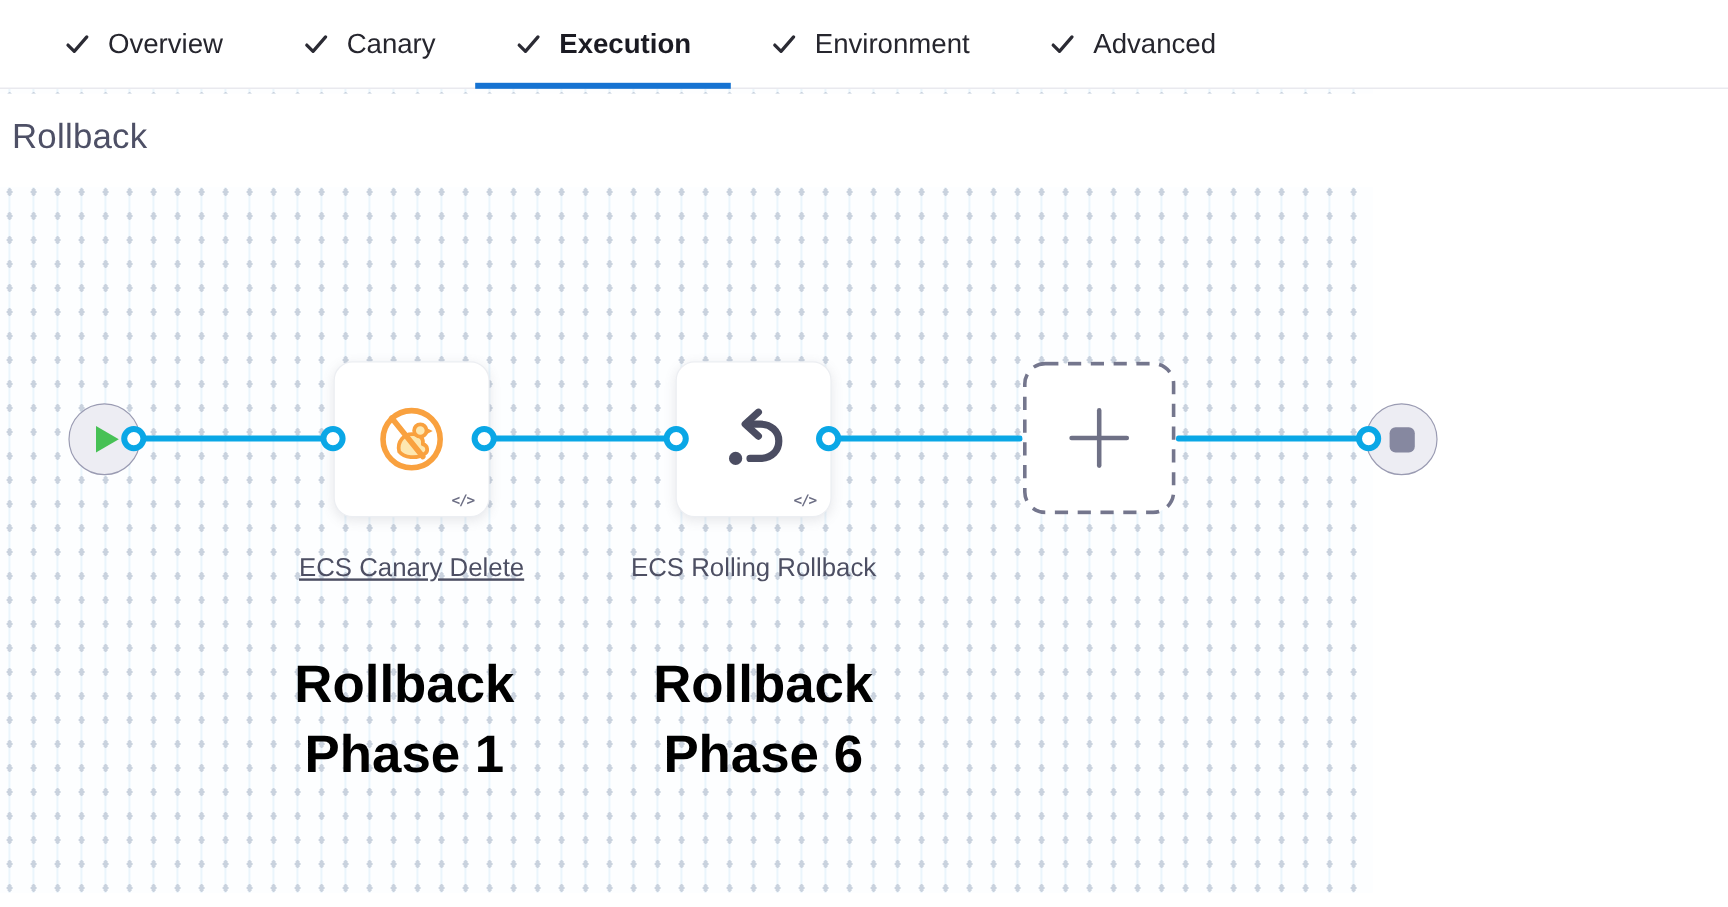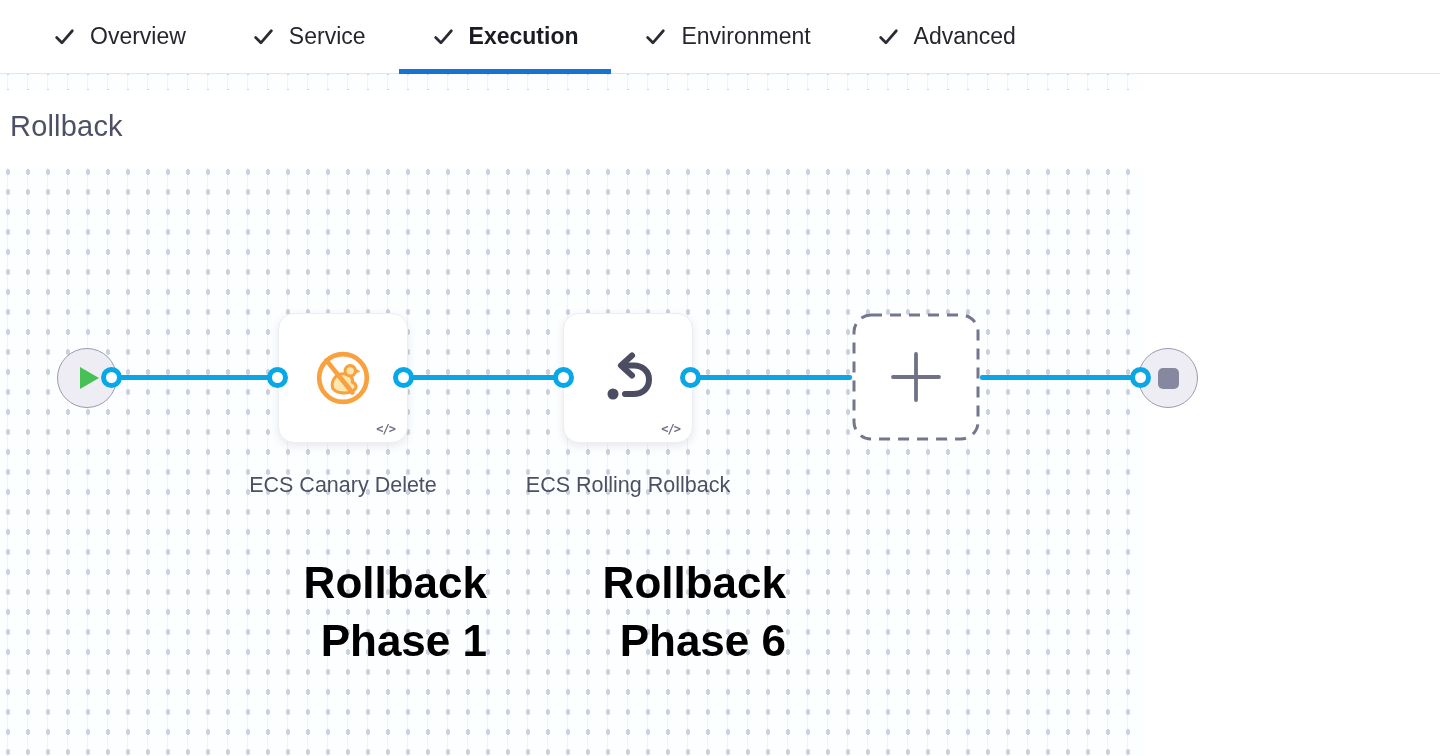--- a/index.html
+++ b/index.html
@@ -27,21 +27,21 @@
     display:none;
   }
   .tab.active .underline {
     display:block; position:absolute; left:0; right:0; bottom:-1px; height:5px;
     background:#1673d2; z-index:11;
   }
   .check-icon { width:23px; height:23px; flex:0 0 auto; }
 
   
   .canvas {
-    position:absolute; top:74px; left:0; width:1144px; height:682px;
+    position:absolute; top:62px; left:0; width:1144px; height:682px;
     background-color:#fdfeff;
     background-image:
       radial-gradient(2.2px 3.4px at 10px 10px, #c9d2de 97%, transparent 100%),
       linear-gradient(to right, #eaf5fc 1.5px, transparent 1.5px);
     background-size:20px 20px, 20px 20px;
     background-position:-2px 8px, 7px 0;
   }
   .header-band {
     position:absolute; top:16px; left:0; width:1440px; height:78px;
     background:#ffffff;
@@ -94,40 +94,40 @@
     position:absolute; width:128px; height:128px; z-index:2; cursor:pointer;
   }
   .add-step-box svg { display:block; }
 
   
   .step-label {
     position:absolute; width:220px; text-align:center;
     font-size:21.5px; line-height:42px; color:#4d4f63;
   }
   .annotation {
-    position:absolute; width:300px; text-align:right;
+    position:absolute; width:300px; text-align:center;
     font-size:44px; line-height:58px; font-weight:700; color:#000000;
   }
 </style>
 </head>
 <body>
 
 <div class="tabbar">
   <div class="tab">
     <svg class="check-icon" viewBox="0 0 22 22">
       <path d="M3.5 12 L8.5 17 L18.5 5.5" fill="none" stroke="#2b2b34" stroke-width="2.6" stroke-linecap="round" stroke-linejoin="round"></path>
     </svg>
     <span>Overview</span>
 
   </div>
   <div class="tab">
     <svg class="check-icon" viewBox="0 0 22 22">
       <path d="M3.5 12 L8.5 17 L18.5 5.5" fill="none" stroke="#2b2b34" stroke-width="2.6" stroke-linecap="round" stroke-linejoin="round"></path>
     </svg>
-    <span>Service</span>
+    <span>Canary</span>
 
   </div>
   <div class="tab active">
     <svg class="check-icon" viewBox="0 0 22 22">
       <path d="M3.5 12 L8.5 17 L18.5 5.5" fill="none" stroke="#2b2b34" stroke-width="2.6" stroke-linecap="round" stroke-linejoin="round"></path>
     </svg>
     <span>Execution</span>
     <div class="underline"></div>
   </div>
   <div class="tab">
@@ -194,19 +194,19 @@
     <div class="stop-icon"></div>
   </div>
 
   <div class="port" style="left:101px; top:293px;"></div>
   <div class="port" style="left:267px; top:293px;"></div>
   <div class="port" style="left:393px; top:293px;"></div>
   <div class="port" style="left:553px; top:293px;"></div>
   <div class="port" style="left:680px; top:293px;"></div>
   <div class="port" style="left:1130px; top:293px;"></div>
 
-  <div class="step-label" style="left:233px; top:390px;">ECS Canary Delete</div>
+  <div class="step-label" style="left:233px; top:390px;text-decoration:underline;">ECS Canary Delete</div>
   <div class="step-label" style="left:518px; top:390px;">ECS Rolling Rollback</div>
 
   <div class="annotation" style="left:187px; top:480px;">Rollback Phase 1</div>
   <div class="annotation" style="left:486px; top:480px;">Rollback Phase 6</div>
 
 </div>
 
 </body></html>

